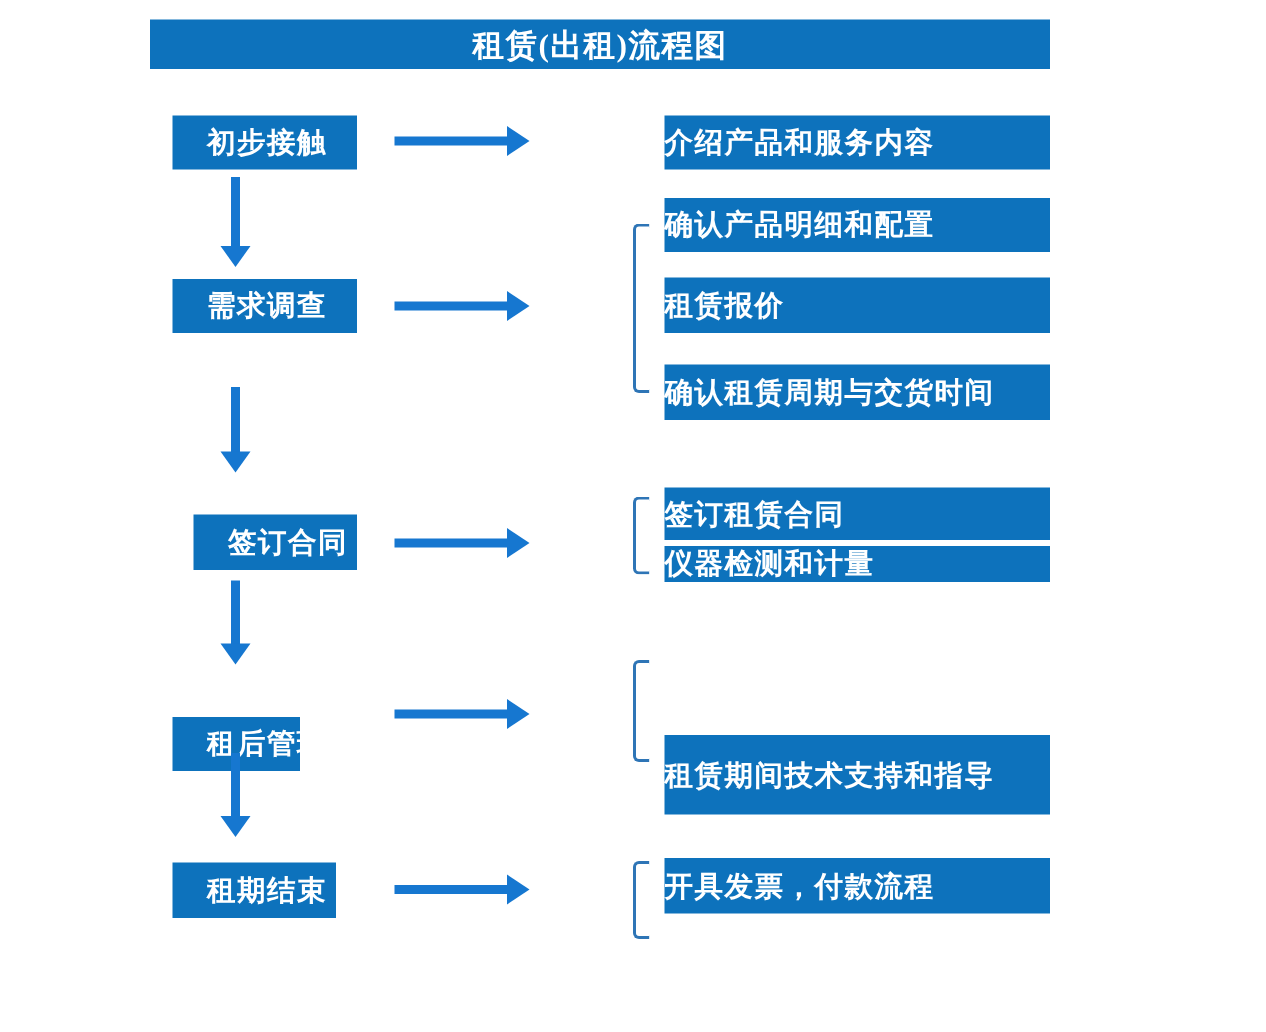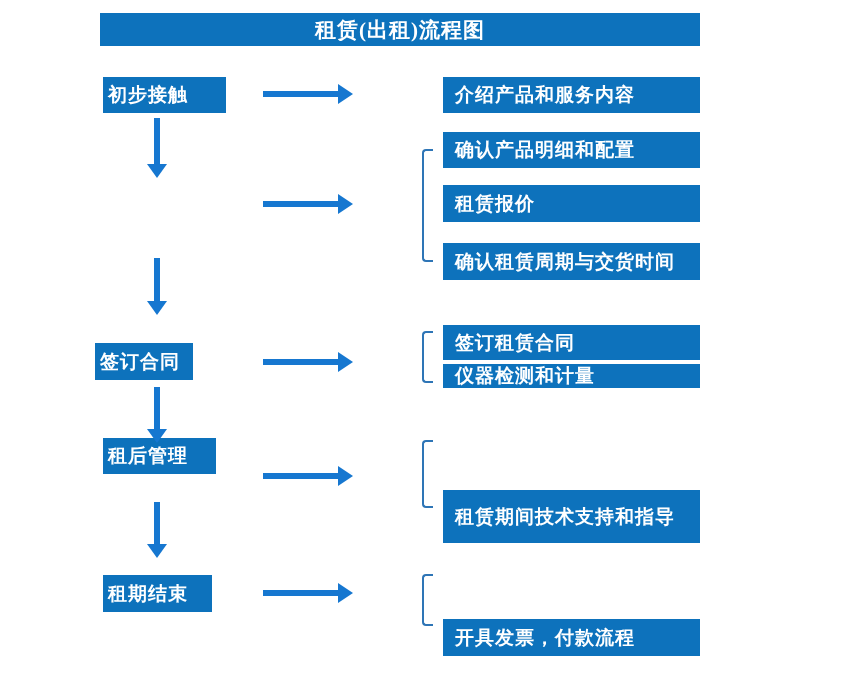--- a/index.html
+++ b/index.html
@@ -39,22 +39,22 @@
     position: absolute;
     background: var(--primary);
     color: var(--box_text);
     font-size: 19px;
     font-weight: bold;
     display: flex;
     align-items: center;
     letter-spacing: 1px;
     white-space: nowrap;
   }
-  .stage  { padding-left: 5px; }
-  .detail { left: 443px; width: 257px; padding-left: 12px; }
+  .stage  { padding-left: 23px; margin-left: 12px; }
+  .detail { left: 443px; width: 257px; }
 
   .harrow { position: absolute; left: 263px; width: 90px; height: 20px; }
   .harrow .shaft {
     position: absolute; left: 0; top: 7px;
     width: 76px; height: 6px;
     background: var(--arrow);
   }
   .harrow .head {
     position: absolute; right: 0; top: 0;
     width: 0; height: 0;
@@ -87,22 +87,23 @@
   }
 </style>
 </head>
 <body>
 
 <div class="canvas">
 
   <div class="title-bar">租赁(出租)流程图</div>
 
   <div class="box stage" style="left:103px;top:77px;width:123px;height:36px">初步接触</div>
-  <div class="box stage" style="left:95px;top:343px;width:98px;height:37px">签订合同</div>
-  <div class="box stage" style="left:103px;top:438px;width:113px;height:36px">租后管理</div>
+  <div class="box stage" style="left:103px;top:186px;width:123px;height:36px">需求调查</div>
+  <div class="box stage" style="left:117px;top:343px;width:109px;height:37px">签订合同</div>
+  <div class="box stage" style="left:103px;top:478px;width:85px;height:36px">租后管理</div>
   <div class="box stage" style="left:103px;top:575px;width:109px;height:37px">租期结束</div>
 
   <div class="varrow" style="top:118px;height:60px">
     <div class="shaft"></div>
     <div class="head"></div>
   </div>
   <div class="varrow" style="top:258px;height:57px">
     <div class="shaft"></div>
     <div class="head"></div>
   </div>
@@ -141,15 +142,15 @@
   <div class="bracket" style="top:440px;height:68px"></div>
   <div class="bracket" style="top:574px;height:52px"></div>
 
   <div class="box detail" style="top:77px;height:36px">介绍产品和服务内容</div>
   <div class="box detail" style="top:132px;height:36px">确认产品明细和配置</div>
   <div class="box detail" style="top:185px;height:37px">租赁报价</div>
   <div class="box detail" style="top:243px;height:37px">确认租赁周期与交货时间</div>
   <div class="box detail" style="top:325px;height:35px">签订租赁合同</div>
   <div class="box detail" style="top:364px;height:24px">仪器检测和计量</div>
   <div class="box detail" style="top:490px;height:53px">租赁期间技术支持和指导</div>
-  <div class="box detail" style="top:619px;height:37px">开具发票，付款流程</div>
+  <div class="box detail" style="top:572px;height:37px">开具发票，付款流程</div>
 
 </div>
 
 </body></html>

